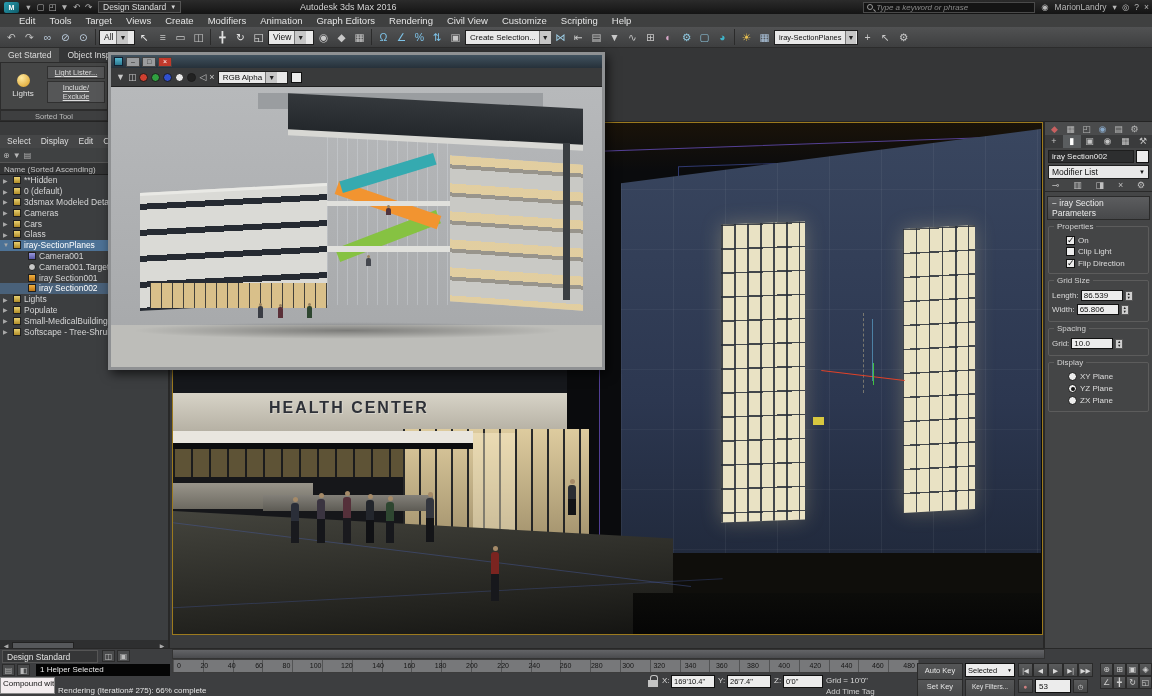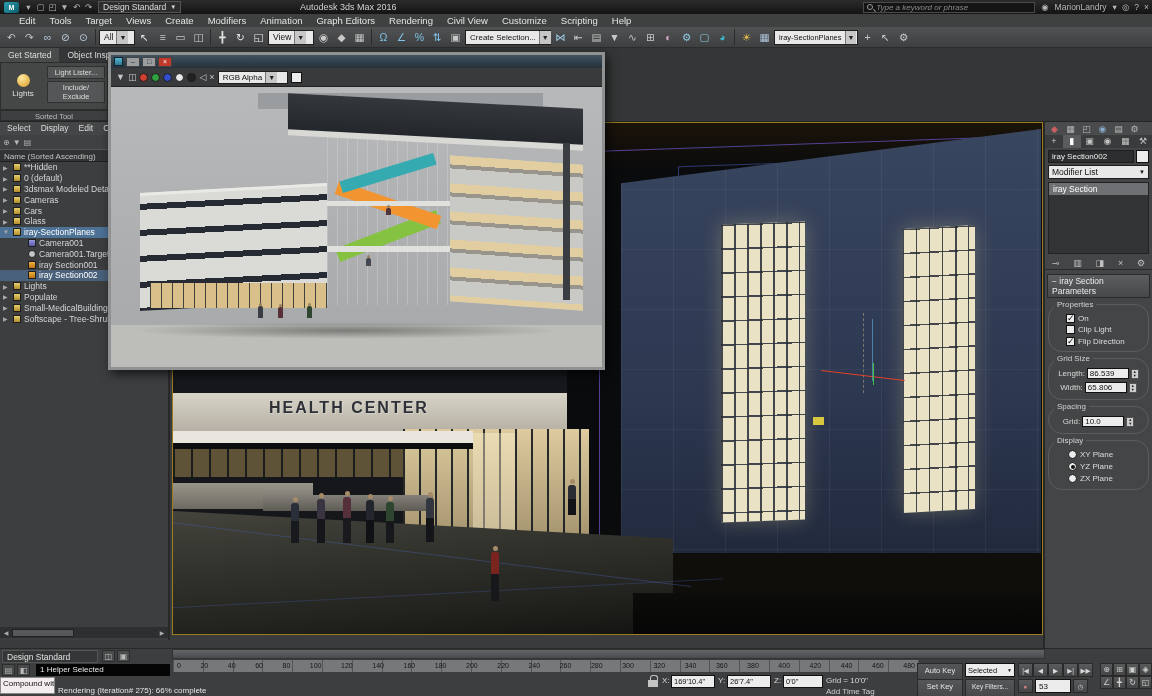--- a/index.html
+++ b/index.html
@@ -32,26 +32,26 @@
 .combo .arr{font-size:7px;background:#c6c6c6;border-left:1px solid #777;height:100%;display:flex;align-items:center;padding:0 2px;color:#222;}
 
 
 .ribbon{position:absolute;left:0;top:48px;width:1152px;height:74px;background:#353637;border-bottom:1px solid #242424;z-index:10;}
 .ribbon-tabs{display:flex;height:14px;}
 .ribbon-tab{padding:0 8px;font-size:8.5px;line-height:14px;color:#ddd;}
 .ribbon-tab.active{background:#4a4b4b;}
 .light-panel{position:absolute;left:0;top:14px;width:108px;height:48px;background:#454646;border:1px solid #2c2c2c;display:flex;}
 .lights-btn{width:44px;display:flex;flex-direction:column;align-items:center;justify-content:center;gap:2px;font-size:8px;color:#e0e0e0;}
 .bulb{width:13px;height:13px;border-radius:50%;background:radial-gradient(circle at 35% 30%,#ffeaa0,#d89a20);}
-.small-btns{display:flex;flex-direction:column;gap:2px;padding:3px 2px;flex:1;}
+.small-btns{display:flex;flex-direction:column;gap:2px;padding:3px 2px;flex:1;text-decoration:underline;}
 .sm-btn{background:#555657;border:1px solid #303030;font-size:7.5px;color:#ddd;text-align:center;padding:1px 1px;}
 .panel-cap{position:absolute;left:0;top:62px;width:108px;height:11px;background:#3e3f40;font-size:7.5px;color:#bbb;text-align:center;line-height:11px;border:1px solid #2c2c2c;}
 
 
-.se{position:absolute;left:0;top:122px;width:170px;height:518px;background:#3c3e40;border-right:2px solid #282828;z-index:20;}
+.se{position:absolute;left:0;top:135px;width:170px;height:518px;background:#3c3e40;border-right:2px solid #282828;z-index:20;}
 .se-menus{display:flex;height:13px;background:#454647;padding-left:2px;}
 .se-menu{font-size:8.5px;padding:0 5px;line-height:13px;color:#ddd;}
 .se-tools{height:14px;background:#3f4142;display:flex;align-items:center;gap:3px;padding:0 3px;position:relative;}
 .se-tool{font-size:8px;color:#b8b8b8;}
 .se-close{position:absolute;right:4px;top:1px;font-size:9px;color:#d0d0d0;}
 .se-header{height:13px;background:#323334;border-top:1px solid #565656;border-bottom:1px solid #202020;font-size:8px;color:#c2c2c2;padding-left:4px;line-height:13px;}
 .se-row{display:flex;align-items:center;height:10.8px;padding-left:3px;gap:3px;color:#d6d6d6;font-size:8.5px;white-space:nowrap;overflow:hidden;}
 .se-row.selected{background:#4d7296;color:#fff;}
 .se-row.highlighted{background:#49617a;color:#fff;}
 .se-row.lvl1{padding-left:18px;}
@@ -83,26 +83,26 @@
 .cp-tab.active{background:#5a5d5f;color:#fff;}
 .cp-name-row{display:flex;align-items:center;gap:2px;padding:2px 3px;}
 .cp-name{flex:1;background:#2d2e2f;border:1px solid #1e1e1e;color:#eee;font-size:8px;padding:1px 3px;height:13px;width:70px;}
 .swatch{width:13px;height:13px;background:#ececec;border:1px solid #111;}
 .mod-combo{margin:0 3px;background:#e8e8e8;color:#111;border:1px solid #1e1e1e;height:14px;font-size:8.5px;display:flex;align-items:center;justify-content:space-between;padding:0 3px;}
 .stack{margin:3px;background:#323334;border:1px solid #232323;height:72px;}
 .stack-item{background:#6e7073;color:#fff;font-size:8.5px;padding:1px 4px;}
 .stack-btns{display:flex;justify-content:space-between;padding:1px 7px;border-bottom:1px solid #2a2a2a;}
 .stack-btn{font-size:9px;color:#c0c0c0;}
 .rollout{margin:4px 2px 0;background:linear-gradient(#5c5d5f,#47484a);border:1px solid #2a2a2a;font-size:8.5px;color:#ececec;padding:1px 4px;}
-.group{margin:6px 3px 0;border:1px solid #5c5c5c;border-radius:14px;padding:6px 3px 3px;position:relative;font-size:8px;}
+.group{margin:6px 3px 0;border:1px solid #5c5c5c;border-radius:2px;padding:6px 3px 3px;position:relative;font-size:8px;}
 .group-label{position:absolute;top:-5px;left:5px;background:#444546;padding:0 3px;font-size:8px;color:#d2d2d2;}
 .chk-row{display:flex;align-items:center;gap:3px;margin:2.5px 0 2.5px 14px;}
 .chk{width:9px;height:9px;background:#ececec;border:1px solid #111;position:relative;flex:0 0 auto;}
 .chk.checked::after{content:"✓";position:absolute;left:0;top:-2px;font-size:9px;color:#111;}
-.spin-row{display:flex;align-items:center;margin:3px 0;justify-content:center;gap:2px;}
+.spin-row{display:flex;align-items:center;margin:3px 0;justify-content:flex-start;gap:2px;}
 .spin-label{color:#dadada;}
 .spin-field{width:42px;background:#ececec;color:#111;border:1px solid #111;font-size:8px;padding:0 2px;height:11px;line-height:10px;}
 .spin-arrows{display:flex;flex-direction:column;font-size:4px;color:#222;background:#cfcfcf;border:1px solid #555;line-height:4px;padding:0 1px;}
 .radio-row{display:flex;align-items:center;gap:3px;margin:3px 0 3px 16px;}
 .radio{width:9px;height:9px;border-radius:50%;background:#ececec;border:1px solid #111;position:relative;flex:0 0 auto;}
 .radio.selected::after{content:"";position:absolute;left:2px;top:2px;width:4px;height:4px;background:#111;border-radius:50%;}
 
 
 .as-win{position:absolute;left:108px;top:52px;width:497px;height:318px;background:#6f7173;border:3px solid #8f9193;box-shadow:3px 4px 10px rgba(0,0,0,.65);z-index:70;}
 .as-title{height:13px;background:linear-gradient(#41525f,#26313a);display:flex;align-items:center;padding:0 3px;gap:3px;}
@@ -488,25 +488,20 @@
         <span class="cp-tab">▦</span>
         <span class="cp-tab">⚒</span>
       </div>
     <div class="cp-name-row">
       <input class="cp-name" value="iray Section002" style="">
       <span class="swatch"></span>
     </div>
     <div class="mod-combo">
       <span>Modifier List</span>
         <span style="font-size:6px;">▼</span>
-    </div>
-    <div class="stack">
-      <div>
-          <div class="stack-item">iray Section</div>
-        </div>
     </div>
     <div class="stack-btns">
         <span class="stack-btn">⊸</span>
         <span class="stack-btn">▥</span>
         <span class="stack-btn">◨</span>
         <span class="stack-btn">×</span>
         <span class="stack-btn">⚙</span>
       </div>
     <div class="rollout">− <span>iray Section Parameters</span></div>
 

